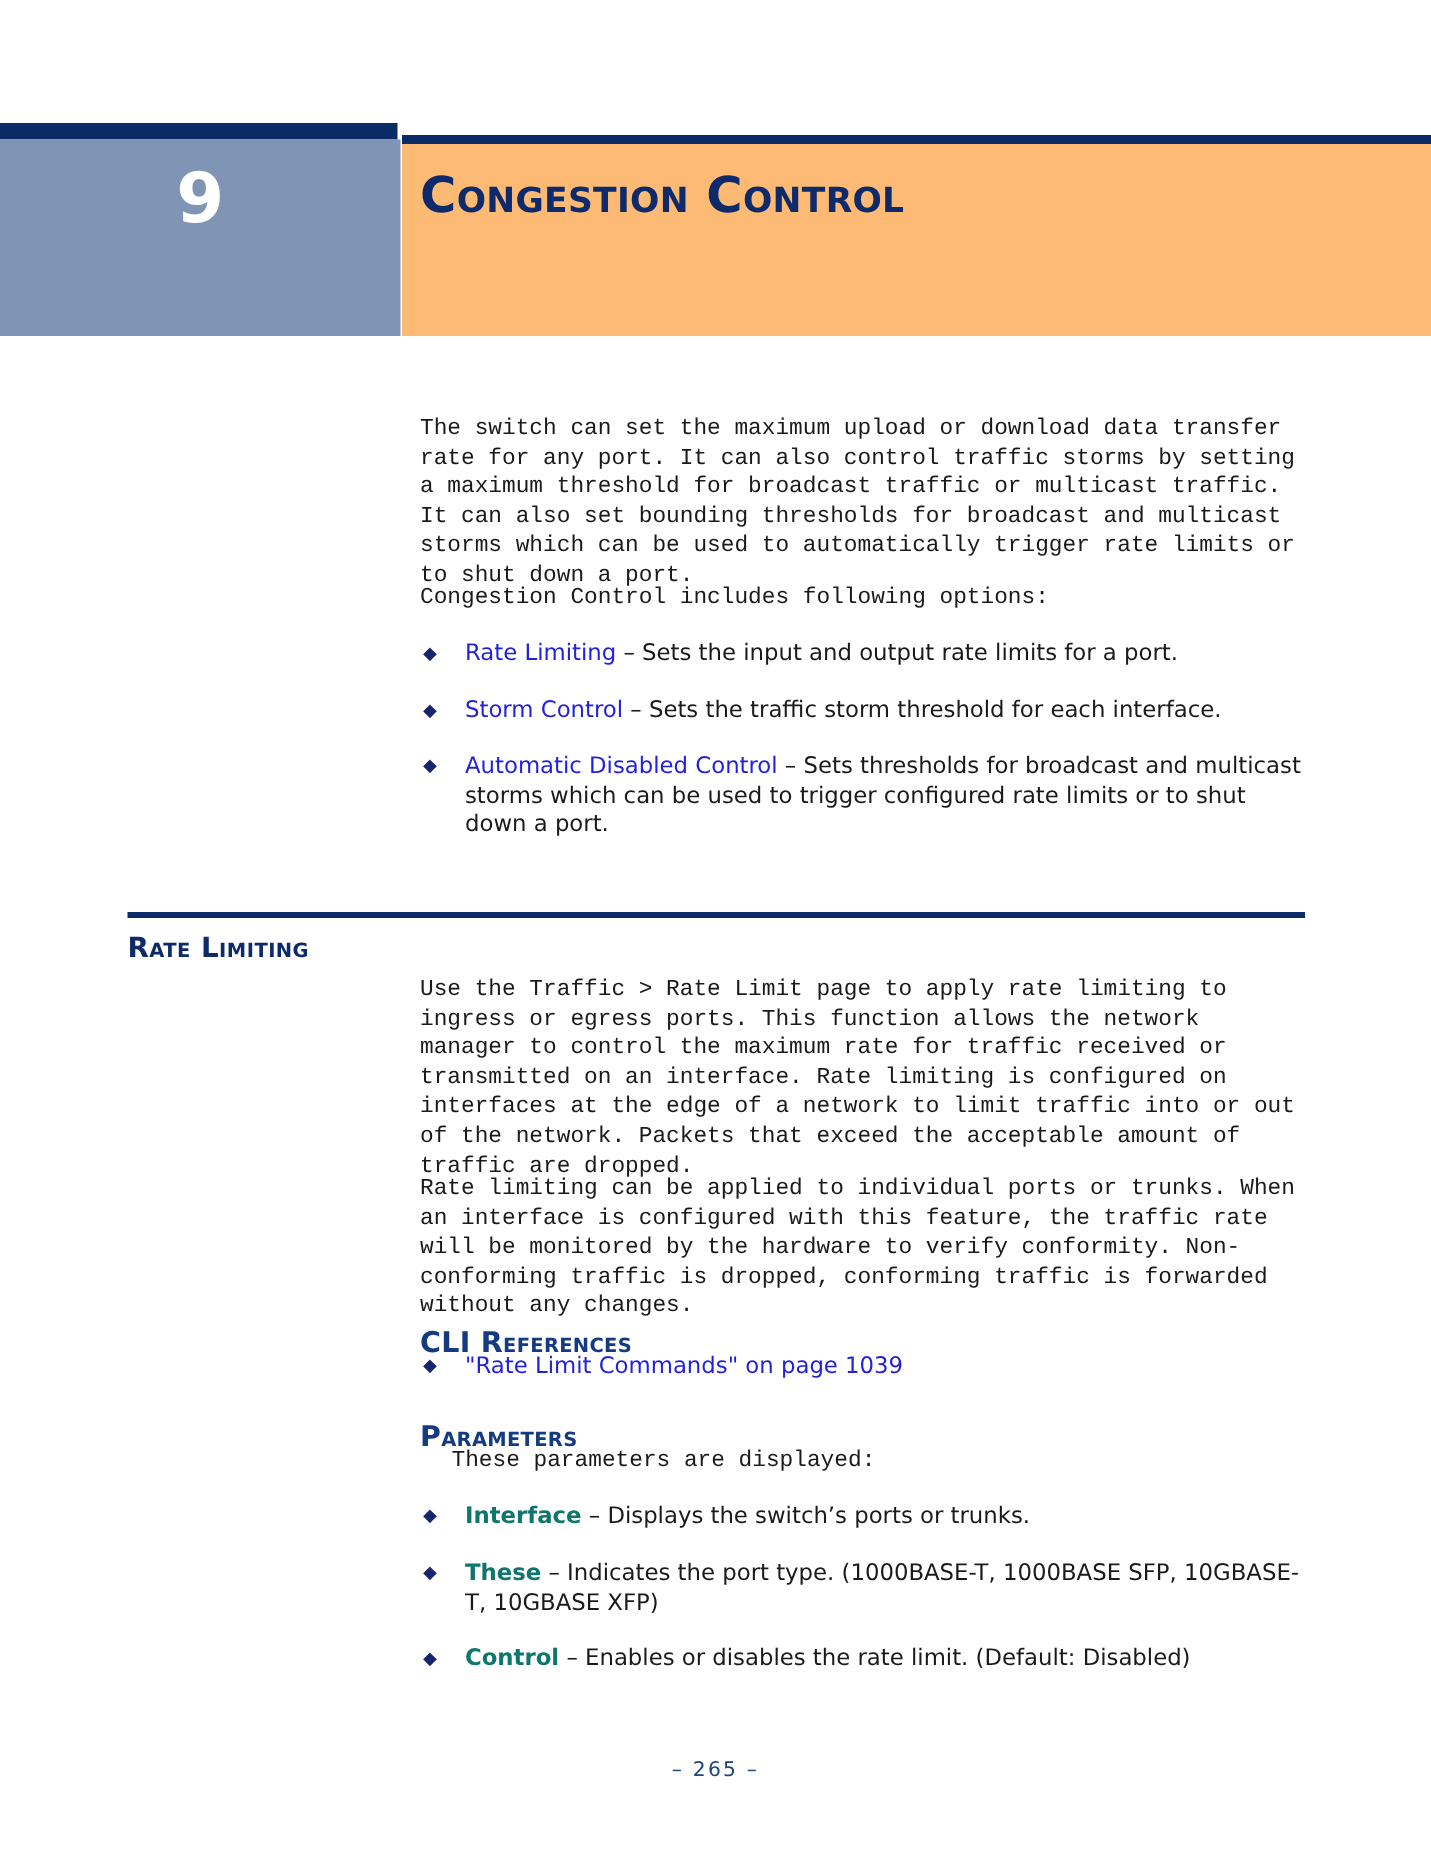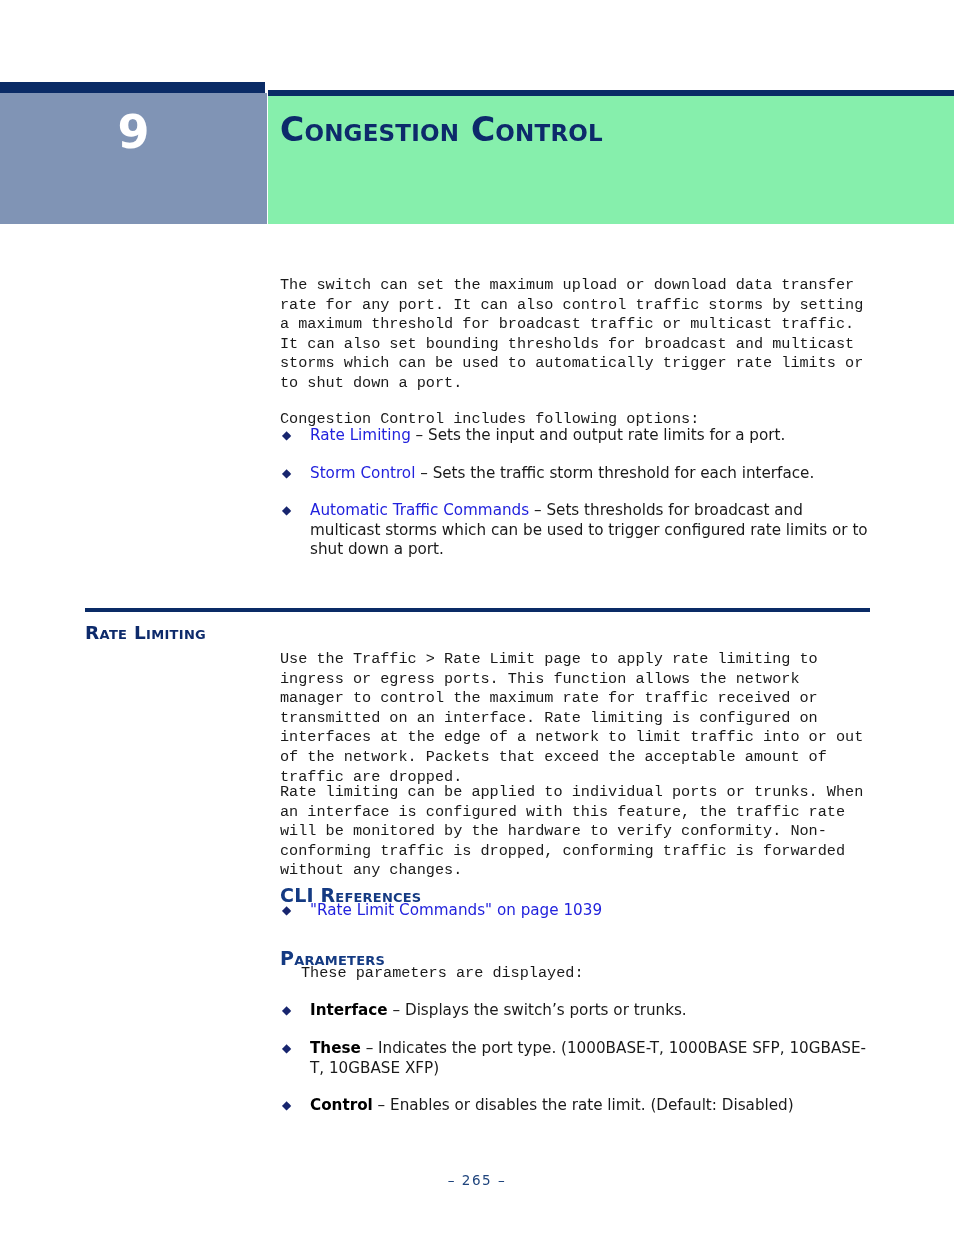--- a/index.html
+++ b/index.html
@@ -59,21 +59,21 @@
     color: #ffffff;
     letter-spacing: 0px;
     line-height: 1;
   }
   .hdr-title-box {
     position: absolute;
     left: 268px;
     top: 14px;
     width: 686px;
     height: 128px;
-    background: #86efac;
+    background: #fdba74;
   }
   .hdr-title {
     position: absolute;
     left: 12px;
     top: 14px;
     font-size: 33px;
     font-weight: bold;
     color: #0d2a6b;
     font-variant: small-caps;
     letter-spacing: 0.2px;
@@ -109,21 +109,21 @@
     top: 0px;
     color: #17256e;
     font-size: 12px;
     line-height: 19.6px;
   }
   .lnk {
     color: #2222dd;
   }
   .bold {
     font-weight: bold;
-    color: #000000;
+    color: #0f766e;
     text-align: right;
   }
 
   
   .section-rule {
     position: absolute;
     left: 85px;
     width: 785px;
     height: 4px;
     background: #0a2b66;
@@ -174,42 +174,42 @@
   </div>
   <div class="hdr-title-box">
     <div class="hdr-title">Congestion Control</div>
   </div>
 </div>
 
 <div class="body-col" style="top:276px;">
   <p class="para">The switch can set the maximum upload or download data transfer rate for any port. It can also control traffic storms by setting a maximum threshold for broadcast traffic or multicast traffic. It can also set bounding thresholds for broadcast and multicast storms which can be used to automatically trigger rate limits or to shut down a port.</p>
 </div>
 
-<div class="body-col" style="top:410px;">
+<div class="body-col" style="top:389px;">
   <p class="para">Congestion Control includes following options:</p>
 </div>
 
 <div class="body-col" style="top:426px;">
   <div class="bullet-row">
     <span class="dia">◆</span>
     <span class="lnk">Rate Limiting</span><span> – Sets the input and output rate limits for a port.</span>
   </div>
 </div>
 
 <div class="body-col" style="top:464px;">
   <div class="bullet-row">
     <span class="dia">◆</span>
     <span class="lnk">Storm Control</span><span> – Sets the traffic storm threshold for each interface.</span>
   </div>
 </div>
 
 <div class="body-col" style="top:501px;">
   <div class="bullet-row">
     <span class="dia">◆</span>
-    <span class="lnk">Automatic Traffic Commands</span><span> – Sets thresholds for broadcast and multicast storms which can be used to trigger configured rate limits or to shut down a port.</span>
+    <span class="lnk">Automatic Disabled Control</span><span> – Sets thresholds for broadcast and multicast storms which can be used to trigger configured rate limits or to shut down a port.</span>
   </div>
 </div>
 
 <div class="section-rule" style="top:608px;"></div>
 <div class="section-heading" style="top:622px;">Rate Limiting</div>
 
 <div class="body-col" style="top:650px;">
   <p class="para">Use the Traffic &gt; Rate Limit page to apply rate limiting to ingress or egress ports. This function allows the network manager to control the maximum rate for traffic received or transmitted on an interface. Rate limiting is configured on interfaces at the edge of a network to limit traffic into or out of the network. Packets that exceed the acceptable amount of traffic are dropped.</p>
 </div>
 

